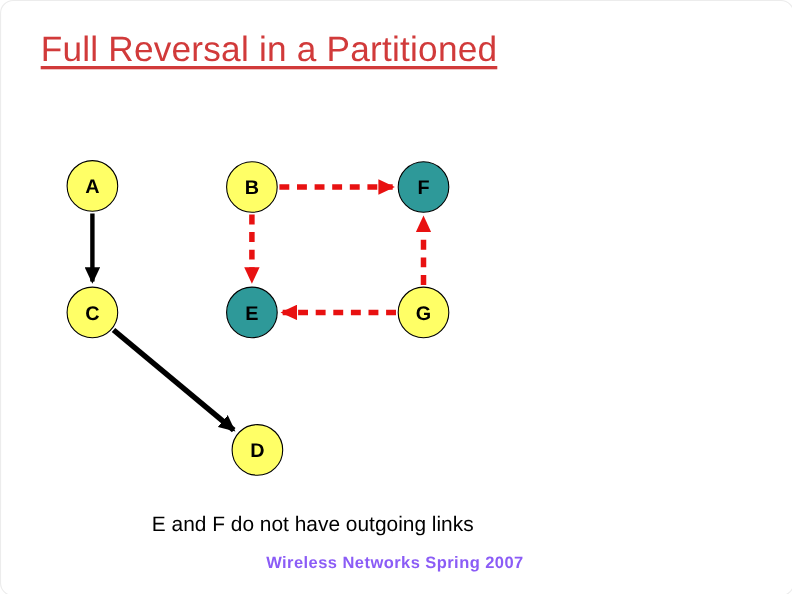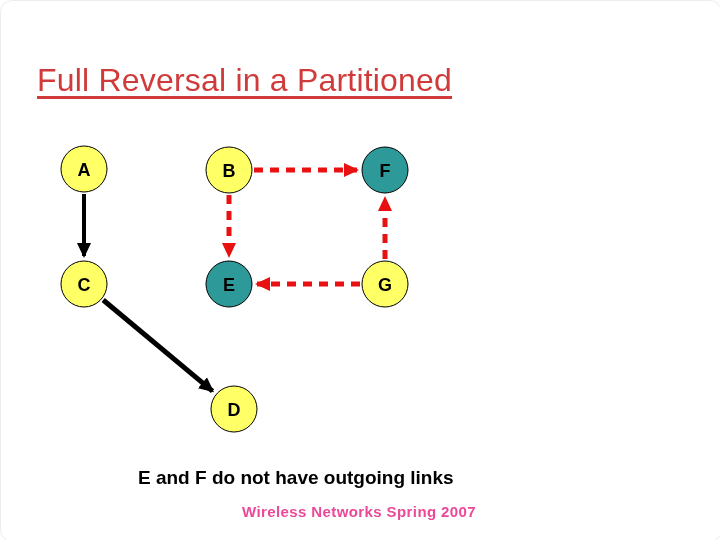--- a/index.html
+++ b/index.html
@@ -15,21 +15,20 @@
   }
   .slide-title {
     position: absolute;
     left: 36px;
     top: 22px;
     width: 560px;
     font-size: 32px;
     line-height: 43px;
     font-weight: normal;
     letter-spacing: 0.2px;
-    margin-top: 36px;
   }
   .slide-title .title-line {
     text-decoration: underline;
     text-decoration-thickness: 3px;
     text-underline-offset: 5px;
   }
   .graph-svg {
     position: absolute;
     left: 0;
     top: 0;
@@ -40,32 +39,32 @@
     font-family: "Liberation Sans", sans-serif;
     font-weight: bold;
     font-size: 18px;
     fill: #000000;
   }
   .caption {
     position: absolute;
     left: 137px;
     top: 466px;
     font-size: 19px;
-    font-weight: bold;
+    font-weight: normal;
     color: #000000;
     white-space: nowrap;
   }
   .footer {
     position: absolute;
     left: 241px;
     top: 502px;
     font-size: 15px;
     font-weight: bold;
     letter-spacing: 0.4px;
-    color: #ec4899;
+    color: #8b5cf6;
     white-space: nowrap;
   }
 </style>
 </head>
 <body>
 
 <div class="slide">
 
   <div class="slide-title" style="color: rgb(209, 58, 58);">
     <span class="title-line">Full Reversal in a Partitioned</span><br>

